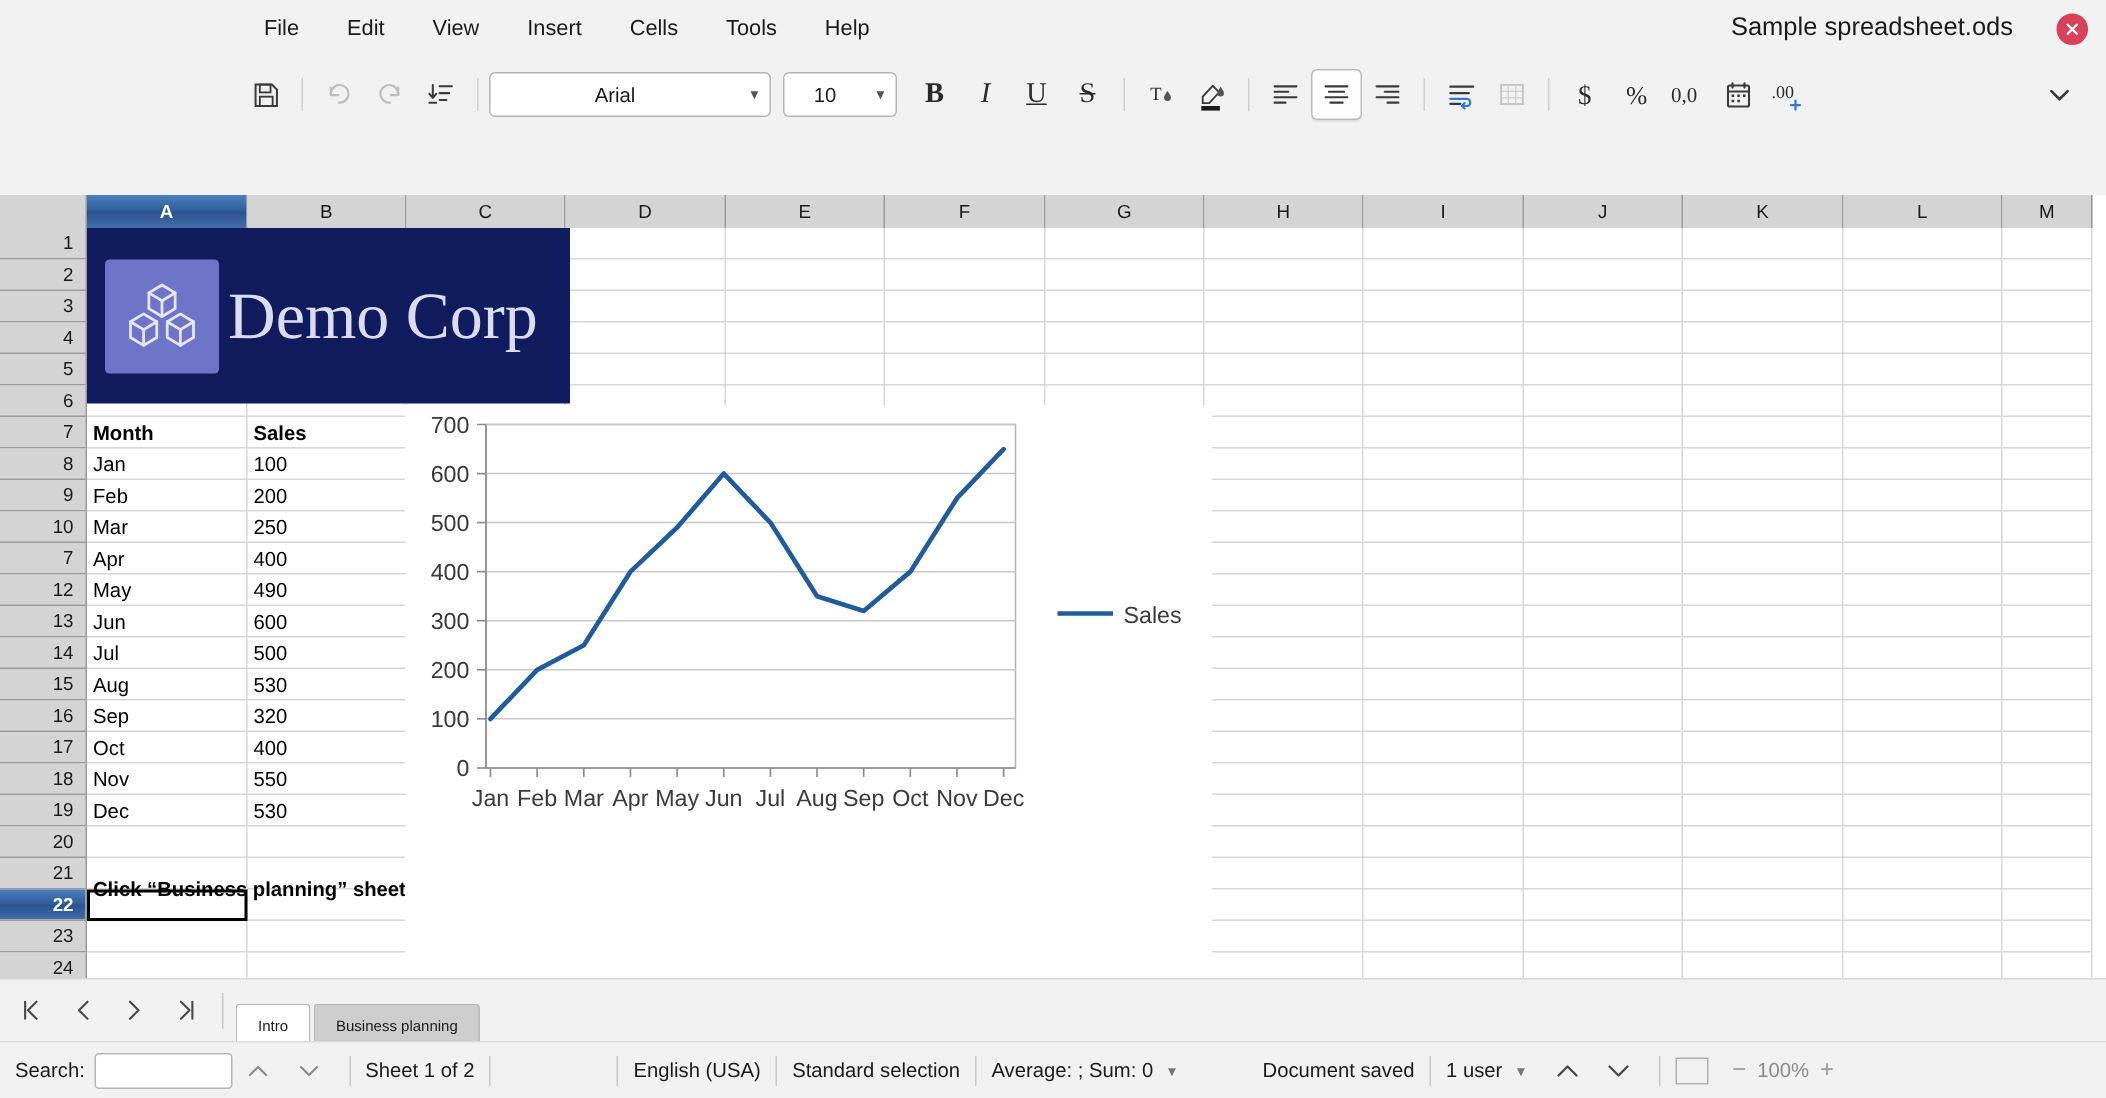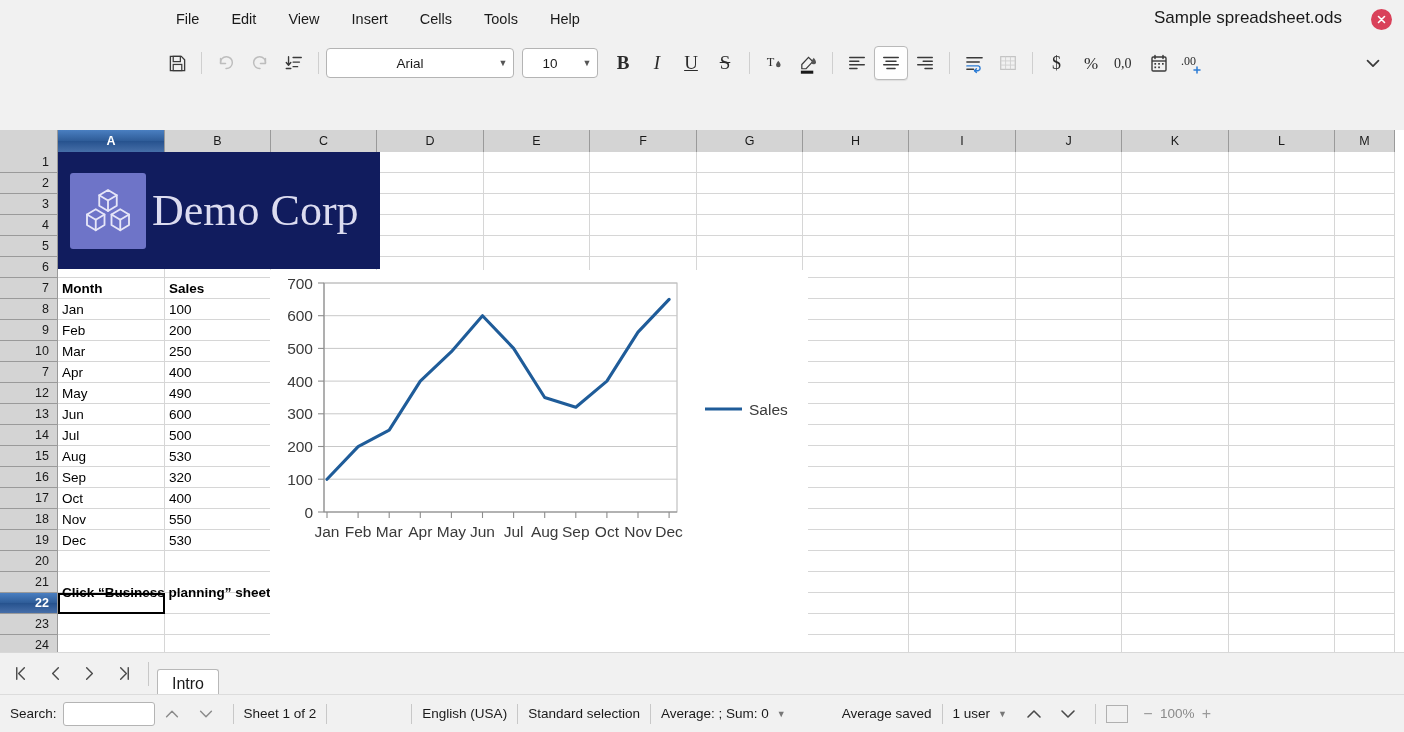--- a/index.html
+++ b/index.html
@@ -169,21 +169,21 @@
     background: #f1f1f1; display: flex; align-items: center; padding-left: 4px;
     border-top: 1px solid #d8d8d8;
   }
   .navbtn {
     width: 34px; height: 32px; display: flex; align-items: center; justify-content: center;
     color: #4a4a4a; cursor: pointer;
   }
   .tab-sep { width: 1px; height: 24px; background: #c8c8c8; margin: 0 8px; flex: none; }
   .sheet-tab {
     height: 30px; padding: 0 14px; display: flex; align-items: center;
-    font-size: 16px; color: #1a1a1a; cursor: pointer;
+    font-size: 10px; color: #1a1a1a; cursor: pointer;
     border: 1px solid #b8b8b8; border-bottom: none;
     border-radius: 3px 3px 0 0; margin-right: 2px; background: #cdcdcd; margin-top: 20px;
   }
   .sheet-tab.active { background: #fff; font-weight: normal; }
 
   
   .statusbar {
     position: absolute; top: 694px; left: 0; width: 1404px; height: 38px;
     background: #f1f1f1; display: flex; align-items: center;
     font-size: 13.5px; color: #1a1a1a; border-top: 1px solid #dcdcdc;
@@ -919,20 +919,21 @@
       </svg>
     </div>
     <div class="navbtn">
       <svg width="19" height="19" viewBox="0 0 20 20">
         <path d="M7 4 L13 10 L7 16" fill="none" stroke="currentColor" stroke-width="1.5" stroke-linecap="round" stroke-linejoin="round"></path>
         <path d="M15 4 V16" stroke="currentColor" stroke-width="1.5" stroke-linecap="round"></path>
       </svg>
     </div>
     <div class="tab-sep"></div>
     <div class="sheet-tab active">Intro</div>
+    <div class="sheet-tab">Business planning</div>
   </div>
 
   <div class="statusbar">
     <span class="sb-label">Search:</span>
     <input class="search-input" type="text" value="" style="">
     <div class="sb-icon">
       <svg width="18" height="18" viewBox="0 0 20 20">
         <path d="M4 13 L10 7 L16 13" fill="none" stroke="currentColor" stroke-width="1.6" stroke-linecap="round" stroke-linejoin="round"></path>
       </svg>
     </div>
@@ -946,21 +947,21 @@
     <div class="sb-sep"></div>
     <div style="width:64px"></div>
     <div class="sb-sep"></div>
     <span class="sb-text">English (USA)</span>
     <div class="sb-sep"></div>
     <span class="sb-text">Standard selection</span>
     <div class="sb-sep"></div>
     <span class="sb-text">Average: ; Sum: 0</span>
     <span class="sb-caret">▼</span>
     <div style="width:56px"></div>
-    <span class="sb-text">Average saved</span>
+    <span class="sb-text">Document saved</span>
     <div class="sb-sep"></div>
     <span class="sb-text">1 user</span>
     <span class="sb-caret">▼</span>
     <div style="width:10px"></div>
     <div class="sb-icon dark">
       <svg width="20" height="20" viewBox="0 0 20 20">
         <path d="M4 13 L10 7 L16 13" fill="none" stroke="currentColor" stroke-width="1.6" stro-linecap="round" stroke-linecap="round" stroke-linejoin="round"></path>
       </svg>
     </div>
     <div class="sb-icon dark">

